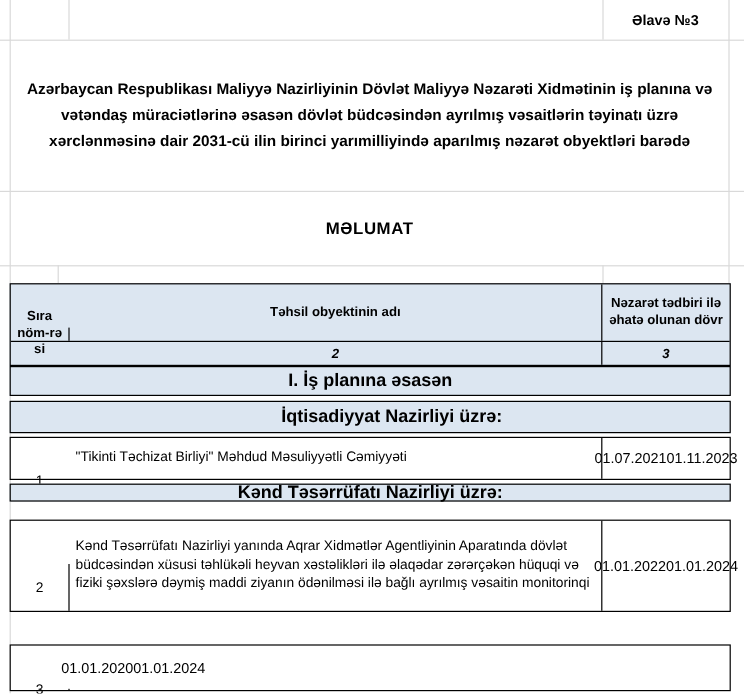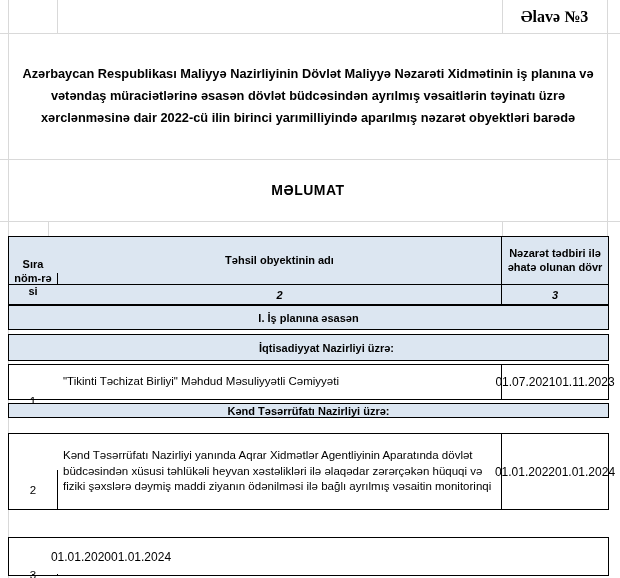--- a/index.html
+++ b/index.html
@@ -10,21 +10,21 @@
     overflow:hidden;
   }
   
   .gl{position:absolute;background:#d9d9d9;}
   .gl.v{width:1px;}
   .gl.h{height:1px;left:0;width:620px;}
 
   .annex{
     position:absolute;left:502px;top:0;width:105px;height:33px;
     display:flex;align-items:center;justify-content:center;
-    font-weight:bold;font-size:16px;font-family:Liberation Serif, serif;
+    font-weight:bold;font-size:12px;
   }
   .doc-title{
     position:absolute;left:8px;top:33px;width:600px;height:126px;
     display:flex;align-items:center;justify-content:center;
     text-align:center;font-weight:bold;font-size:12.8px;line-height:22px;
     padding:0 2px;box-sizing:border-box;
   }
   .doc-subtitle{
     position:absolute;left:8px;top:159px;width:600px;height:62px;
     display:flex;align-items:center;justify-content:center;
@@ -32,21 +32,21 @@
   }
 
   
   .block{
     position:absolute;left:8px;width:601px;box-sizing:border-box;
     border:1px solid #000;display:flex;background:#fff;
   }
   .fill{background:#dce6f1;}
   .section{
     align-items:center;justify-content:center;text-align:center;
-    font-weight:bold;font-size:11px;
+    font-weight:bold;font-size:15px;
   }
   .header-block{flex-direction:column;}
   .hrow{display:flex;flex:none;box-sizing:border-box;}
   .hrow.nums{border-top:1px solid #000;}
   .c{box-sizing:border-box;display:flex;align-items:center;justify-content:center;text-align:center;}
   .c1{width:49px;flex:none;border-right:1px solid #000;margin-top:36px;}
   .c2{flex:1;border-right:1px solid #000;}
   .c3{width:106px;flex:none;}
   .hcell{font-weight:bold;font-size:11px;line-height:13.5px;padding:1px;}
   .numcell{font-weight:bold;font-style:italic;font-size:11px;}
@@ -68,21 +68,21 @@
   <div class="gl v" style="left:57px;top:0;height:33px;"></div>
   <div class="gl v" style="left:502px;top:0;height:33px;"></div>
   <div class="gl v" style="left:48px;top:221px;height:15px;"></div>
   <div class="gl v" style="left:502px;top:221px;height:15px;"></div>
   <div class="gl h" style="top:33px;"></div>
   <div class="gl h" style="top:159px;"></div>
   <div class="gl h" style="top:221px;"></div>
 
   <div class="annex">Əlavə №3</div>
 
-  <div class="doc-title">Azərbaycan Respublikası Maliyyə Nazirliyinin Dövlət Maliyyə Nəzarəti Xidmətinin iş planına və vətəndaş müraciətlərinə əsasən dövlət büdcəsindən ayrılmış vəsaitlərin təyinatı üzrə xərclənməsinə dair 2022-cü ilin birinci yarımilliyində aparılmış nəzarət obyektləri barədə</div>
+  <div class="doc-title">Azərbaycan Respublikası Maliyyə Nazirliyinin Dövlət Maliyyə Nəzarəti Xidmətinin iş planına və vətəndaş müraciətlərinə əsasən dövlət büdcəsindən ayrılmış vəsaitlərin təyinatı üzrə xərclənməsinə dair 2031-cü ilin birinci yarımilliyində aparılmış nəzarət obyektləri barədə</div>
 
   <div class="doc-subtitle">MƏLUMAT</div>
 
   <div class="block header-block fill" style="top:236px;height:69px;">
     <div class="hrow" style="height:47px;">
       <div class="c c1 hcell">Sıra nöm-rə si</div>
       <div class="c c2 hcell">Təhsil obyektinin adı</div>
       <div class="c c3 hcell">Nəzarət tədbiri ilə əhatə olunan dövr</div>
     </div>
     <div class="hrow nums" style="height:20px;">

